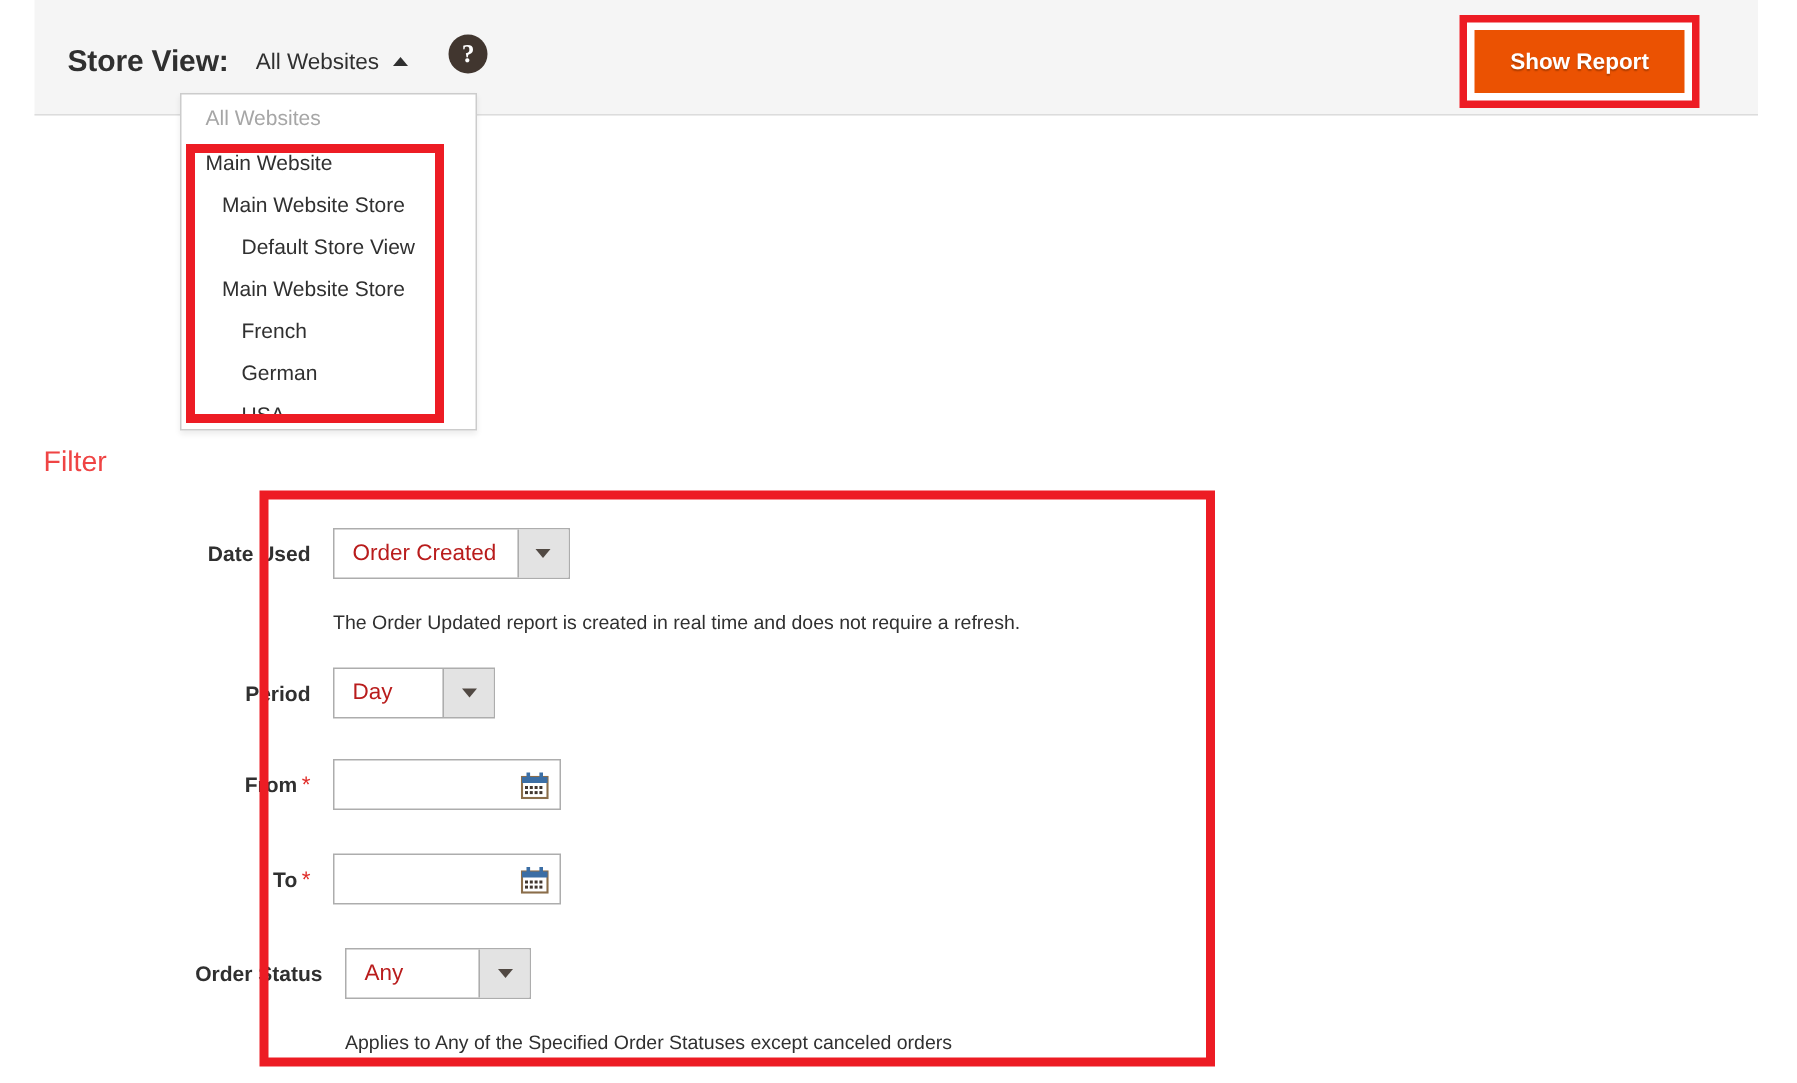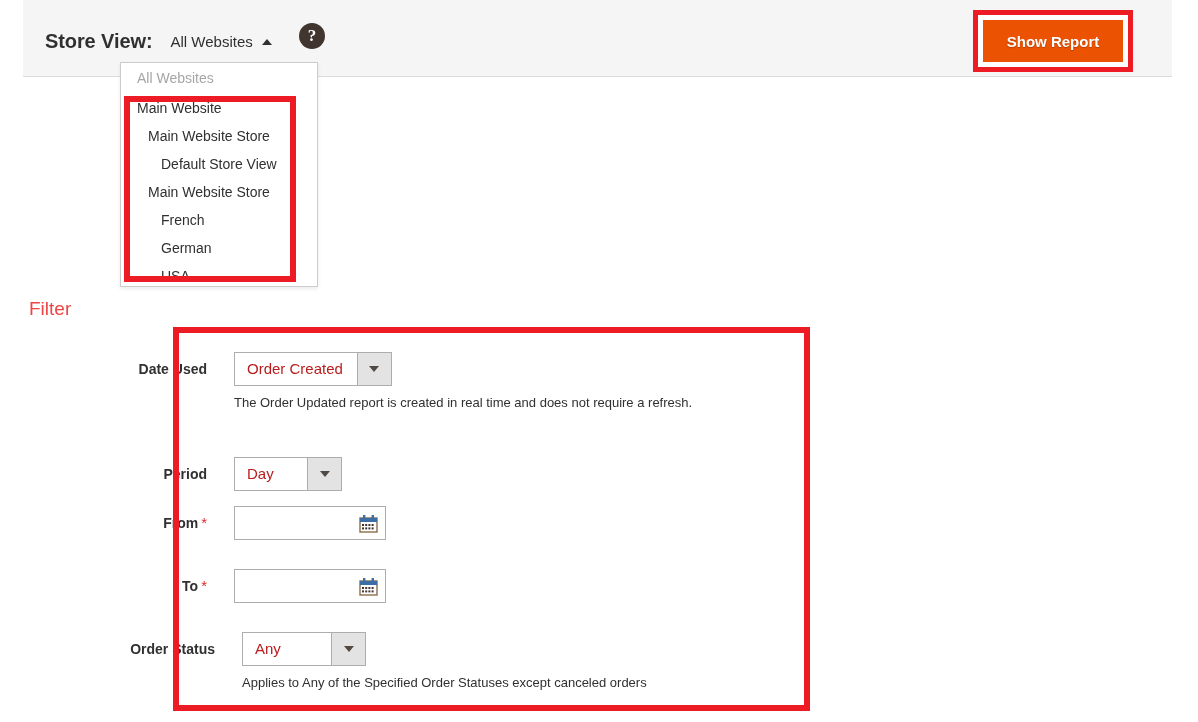--- a/index.html
+++ b/index.html
@@ -125,21 +125,20 @@
     width: 637px; height: 384px;
     border: 6px solid #ed1c24;
     z-index: 5;
     pointer-events: none;
   }
 
   .field-row {
     position: absolute;
     display: flex;
     align-items: flex-start;
-    gap: 12px;
   }
   .field-label {
     width: 170px;
     text-align: right;
     padding-right: 15px;
     font-size: 14px;
     font-weight: bold;
     color: #303030;
     line-height: 34px;
   }
@@ -182,21 +181,21 @@
     border-right: 5px solid transparent;
     border-top: 6px solid #514943;
   }
   .sel-w-date { }
   .sel-w-period .sel-text { width: 72px; }
   .sel-w-status .sel-text { width: 88px; }
 
   .note {
     font-size: 13px;
     color: #303030;
-    margin-top: 9px;
+    margin-top: 21px;
     white-space: nowrap;
   }
 
   
   .date-input {
     position: relative;
     width: 152px; height: 34px;
     border: 1px solid #adadad;
     background: #ffffff;
   }
@@ -258,21 +257,21 @@
       <div class="sel sel-w-date">
         <span class="sel-text">Order Created</span>
         <span class="sel-arrow">
             <i></i>
           </span>
       </div>
       <div class="note">The Order Updated report is created in real time and does not require a refresh.</div>
     </div>
   </div>
 
-  <div class="field-row" style="left:52px; top:457px;">
+  <div class="field-row" style="left:52px; top:445px;">
     <div class="field-label">Period</div>
     <div class="field-control">
       <div class="sel sel-w-period">
         <span class="sel-text">Day</span>
         <span class="sel-arrow">
             <i></i>
           </span>
       </div>
     </div>
   </div>

